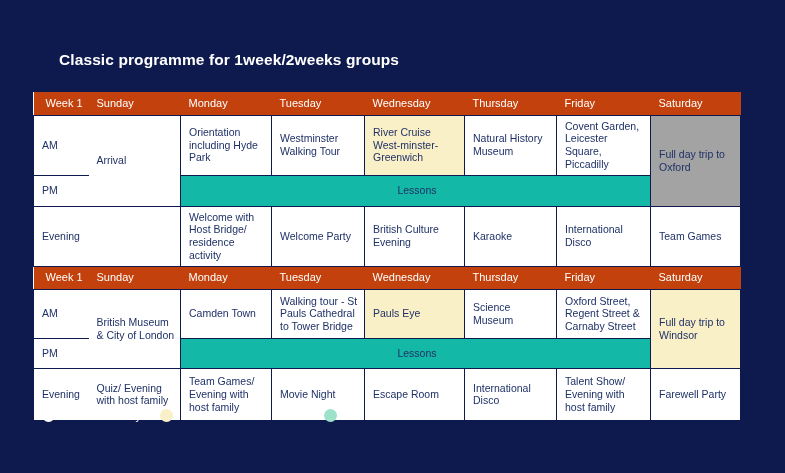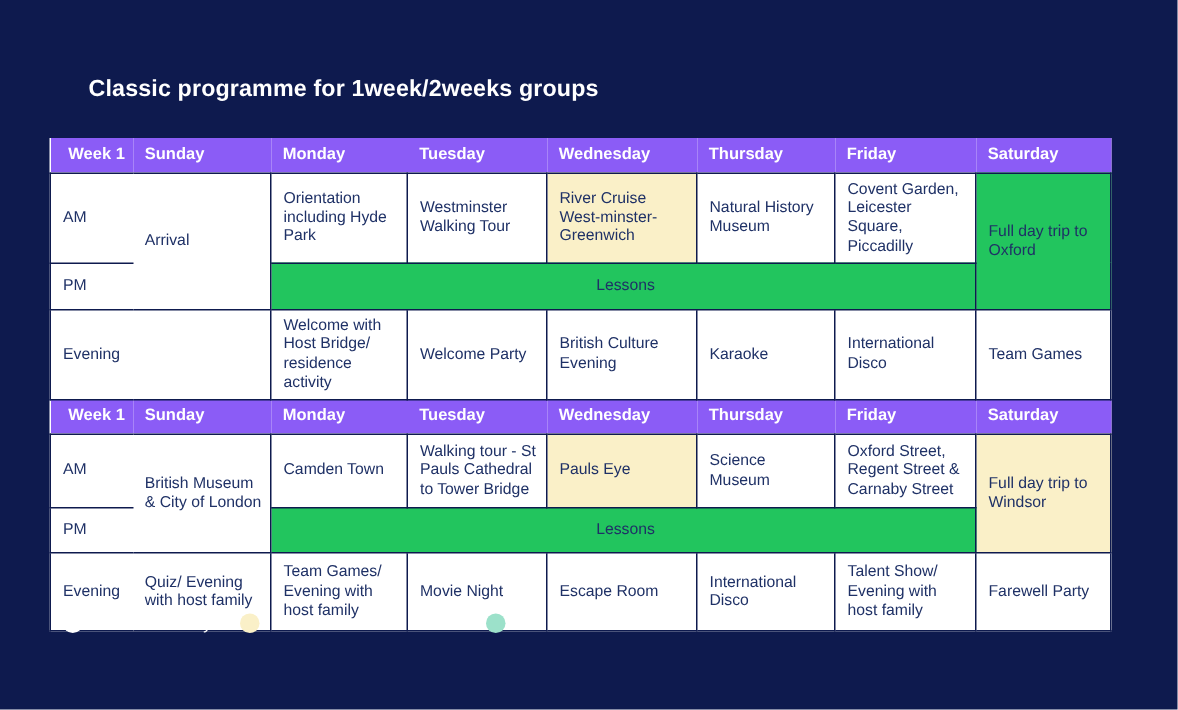--- a/index.html
+++ b/index.html
@@ -27,32 +27,32 @@
   col.c-fri{width:94px}
   col.c-sat{width:90px}
   tr.h-head{height:23px}
   tr.h-am1{height:53px}
   tr.h-pm1{height:31px}
   tr.h-ev1{height:46px}
   tr.h-am2{height:49px}
   tr.h-pm2{height:30px}
   tr.h-ev2{height:52px}
   th{
-    background:#8b5cf6;color:#ffffff;font-weight:bold;font-size:11px;
+    background:#c2410c;color:#ffffff;font-weight:normal;font-size:11px;
     text-align:left;padding:3px 5px 3px 8px;border:none;
   }
   th.wk{padding-left:12px}
   td{
     border:1.5px solid #0e1a4e;background:#ffffff;
     padding:4px 5px 4px 8px;vertical-align:middle;text-align:left;
   }
   td.lbl{border-right-style:hidden;padding-left:8px}
   td.c-yellow{background:#faf0c8}
-  td.c-teal{background:#22c55e}
-  td.c-mint{background:#22c55e}
+  td.c-teal{background:#a3a3a3}
+  td.c-mint{background:#14b8a6}
   td.lessons{text-align:center}
   .legend-item{
     position:absolute;top:409px;display:flex;align-items:center;gap:23px;
     color:#ffffff;font-size:11px;white-space:nowrap;
   }
   .legend-item .dot{width:13px;height:13px;border-radius:50%;flex:0 0 auto}
   .dot-local{background:#ffffff}
   .dot-private{background:#faf0c8}
   .dot-public{background:#9ce1ca}
 </style>

